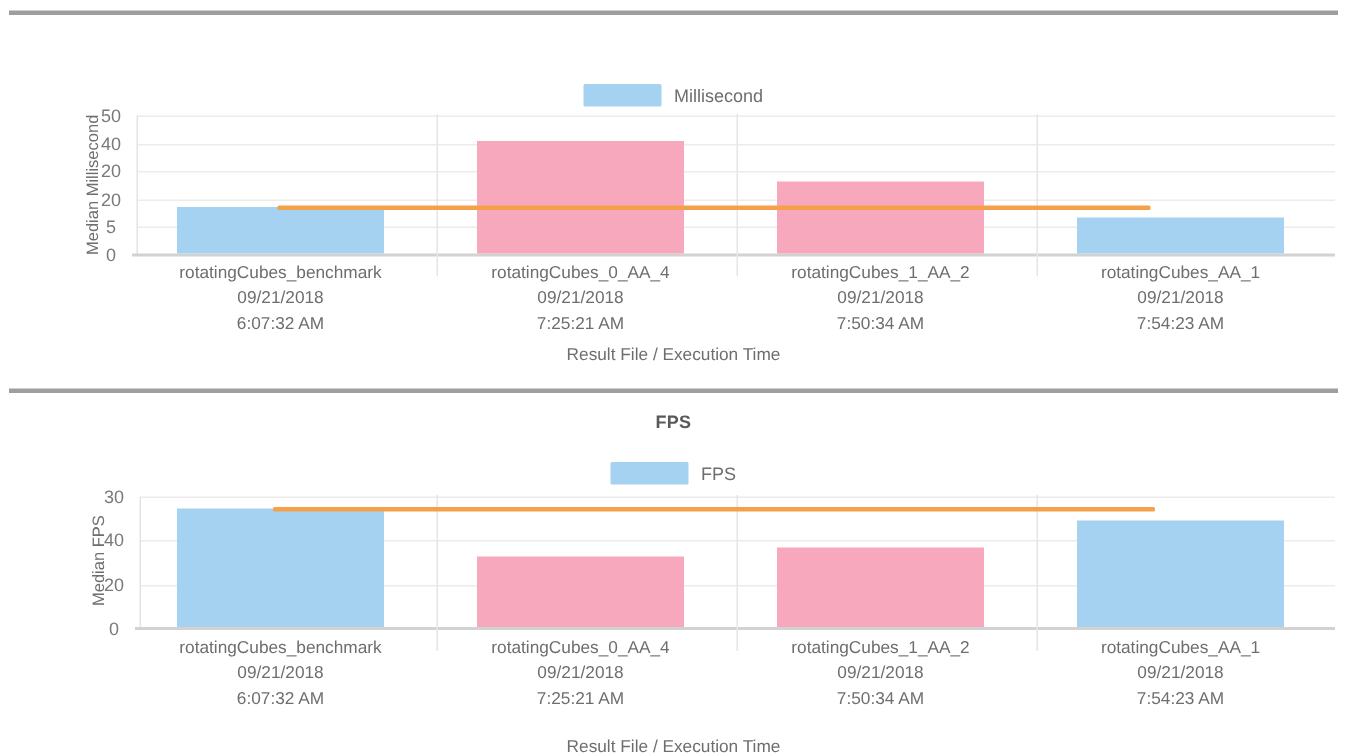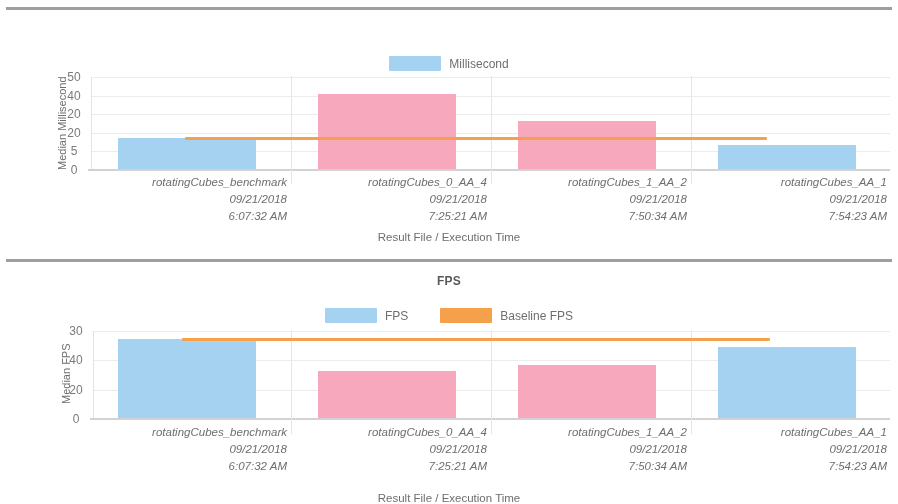--- a/index.html
+++ b/index.html
@@ -115,25 +115,24 @@
     bottom: 0;
   }
   .baseline-series {
     position: absolute;
     height: 3px;
     background: #f5a04a;
     border-radius: 1px;
   }
   .cat-label {
     position: absolute;
-    text-align: right;
+    text-align: center;
     font-size: 11.5px;
     color: #6e6e6e;
     line-height: 17px;
-    font-style: italic;
   }
   .cat-label .l1 { display: block; }
   .cat-label .l2 { display: block; }
   .cat-label .l3 { display: block; }
   .x-axis-title {
     position: absolute;
     left: 0;
     right: 0;
     text-align: center;
     font-size: 11.5px;
@@ -212,24 +211,20 @@
 
 <section class="panel">
   <div class="top-rule"></div>
   <div class="chart-title">FPS</div>
 
   <div class="legend">
     <div class="legend-entry">
       <span class="legend-swatch" style="background:#a6d2f2"></span>
       <span class="legend-label">FPS</span>
     </div>
-    <div class="legend-entry">
-      <span class="legend-swatch" style="background:#f5a04a"></span>
-      <span class="legend-label">Baseline FPS</span>
-    </div>
   </div>
 
   <div class="plot-wrap">
 
     <div class="y-axis-title" style="left:60px; top:152px; transform:rotate(-90deg);">Median FPS</div>
 
     <div class="ytick" style="left:62px; top:167px;">0</div>
     <div class="ytick" style="left:62px; top:137.7px;">20</div>
     <div class="ytick" style="left:62px; top:108.3px;">40</div>
     <div class="ytick" style="left:62px; top:79px;">30</div>

